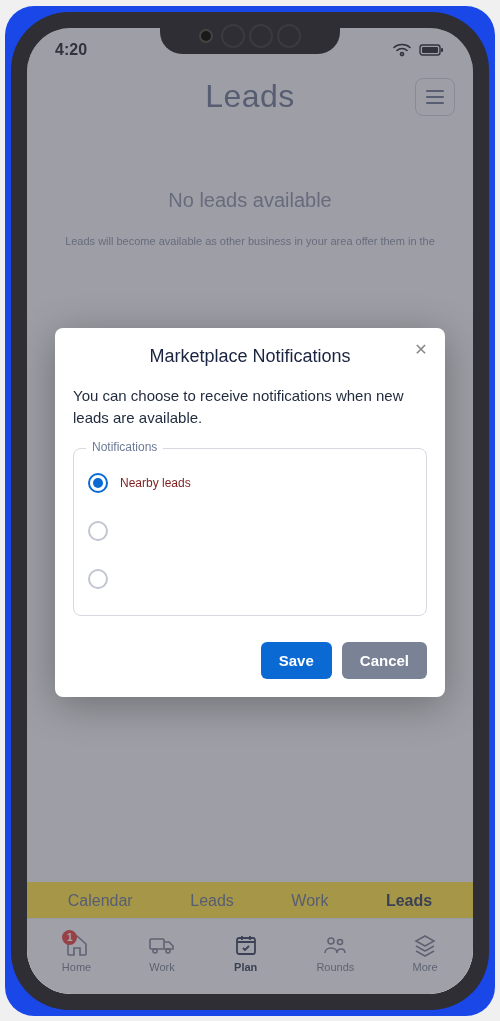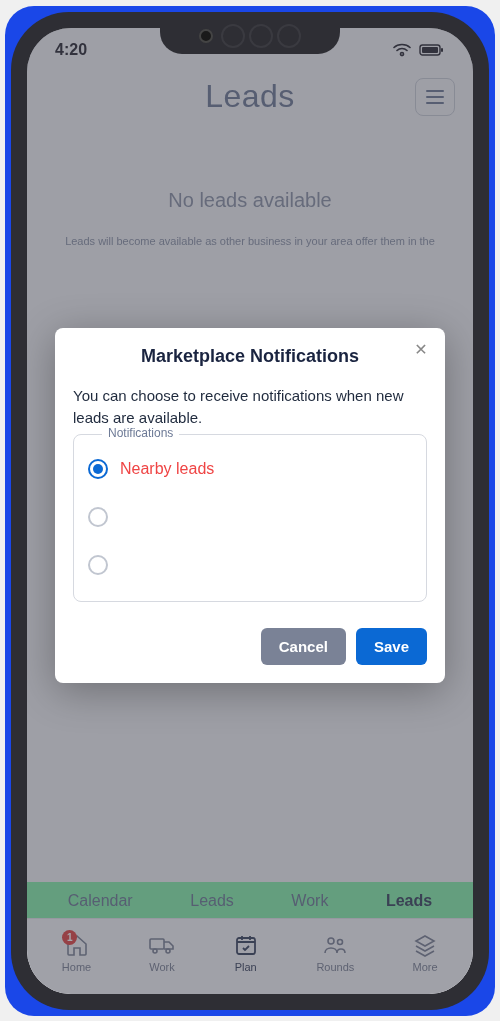--- a/index.html
+++ b/index.html
@@ -139,42 +139,42 @@
       right: 12px; top: 10px;
       width: 24px; height: 24px;
       display: flex; align-items: center; justify-content: center;
       color: #888;
       font-size: 16px;
       cursor: pointer;
     }
     .modal-title {
       text-align: center;
       font-size: 18px;
-      font-weight: 700;
+      font-weight: 400;
       color: #1a2440;
       margin-bottom: 18px;
     }
     .modal-desc {
       font-size: 15px;
       color: #1f2a3d;
       line-height: 1.5;
-      margin-bottom: 4px;
+      margin-bottom: 18px;
     }
 
     .fieldset {
       border: 1px solid #d6d9e0;
       border-radius: 8px;
       padding: 14px 14px 8px;
       position: relative;
       margin-bottom: 26px;
     }
     .legend {
       position: absolute;
       top: -9px;
-      left: 28px;
+      left: 12px;
       background: #fff;
       padding: 0 6px;
       font-size: 12px;
       color: #6d7a96;
     }
     .radio-row {
       display: flex;
       align-items: center;
       gap: 12px;
       padding: 10px 0 18px;
@@ -189,21 +189,21 @@
     }
     .radio-outer.selected {
       border-color: #0b69d4;
     }
     .radio-inner {
       width: 10px; height: 10px; border-radius: 50%;
       background: #0b69d4;
       display: none;
     }
     .radio-outer.selected .radio-inner { display: block; }
-    .radio-label { font-size: 16px; color: #ef4444; }
+    .radio-label { font-size: 12px; color: #7f1d1d; }
 
     .modal-actions {
       display: flex;
       justify-content: flex-end;
       gap: 10px;
     }
     .btn {
       padding: 10px 18px;
       border-radius: 6px;
       font-size: 15px;
@@ -216,21 +216,21 @@
     .btn-save { background: #0b69d4; }
 
     .tab-strip {
       position: absolute;
       bottom: 76px;
       left: 0; right: 0;
       display: flex;
       justify-content: space-around;
       padding: 10px 12px 8px;
       z-index: 1;
-      background: #86efac;
+      background: #fde047;
       border-top: 0;
     }
     .tab-item {
       font-size: 16px;
       color: #6d7a96;
       font-weight: 500;
     }
     .tab-item.active { font-weight: 700; color: #3a4560; }
 
     .nav-bar {
@@ -247,21 +247,21 @@
     }
     .nav-item {
       display: flex;
       flex-direction: column;
       align-items: center;
       gap: 3px;
       color: #7a8296;
       font-size: 11px;
       position: relative;
     }
-    .nav-item.active { color: #3a4560; font-weight: 400; }
+    .nav-item.active { color: #3a4560; font-weight: 700; }
     .nav-icon { width: 26px; height: 26px; display: flex; align-items: center; justify-content: center; }
     .badge {
       position: absolute;
       top: -2px; right: 14px;
       width: 15px; height: 15px;
       background: #e04646;
       color: #fff;
       border-radius: 50%;
       font-size: 10px;
       display: flex; align-items: center; justify-content: center;
@@ -339,22 +339,22 @@
           </div>
           <div class="radio-row">
             <div class="radio-outer"></div>
           </div>
           <div class="radio-row">
             <div class="radio-outer"></div>
           </div>
         </div>
 
         <div class="modal-actions">
+          <button class="btn btn-save">Save</button>
           <button class="btn btn-cancel">Cancel</button>
-          <button class="btn btn-save">Save</button>
         </div>
       </div>
 
       <div class="tab-strip">
         <div class="tab-item">Calendar</div>
         <div class="tab-item">Leads</div>
         <div class="tab-item">Work</div>
         <div class="tab-item active">Leads</div>
       </div>
 

